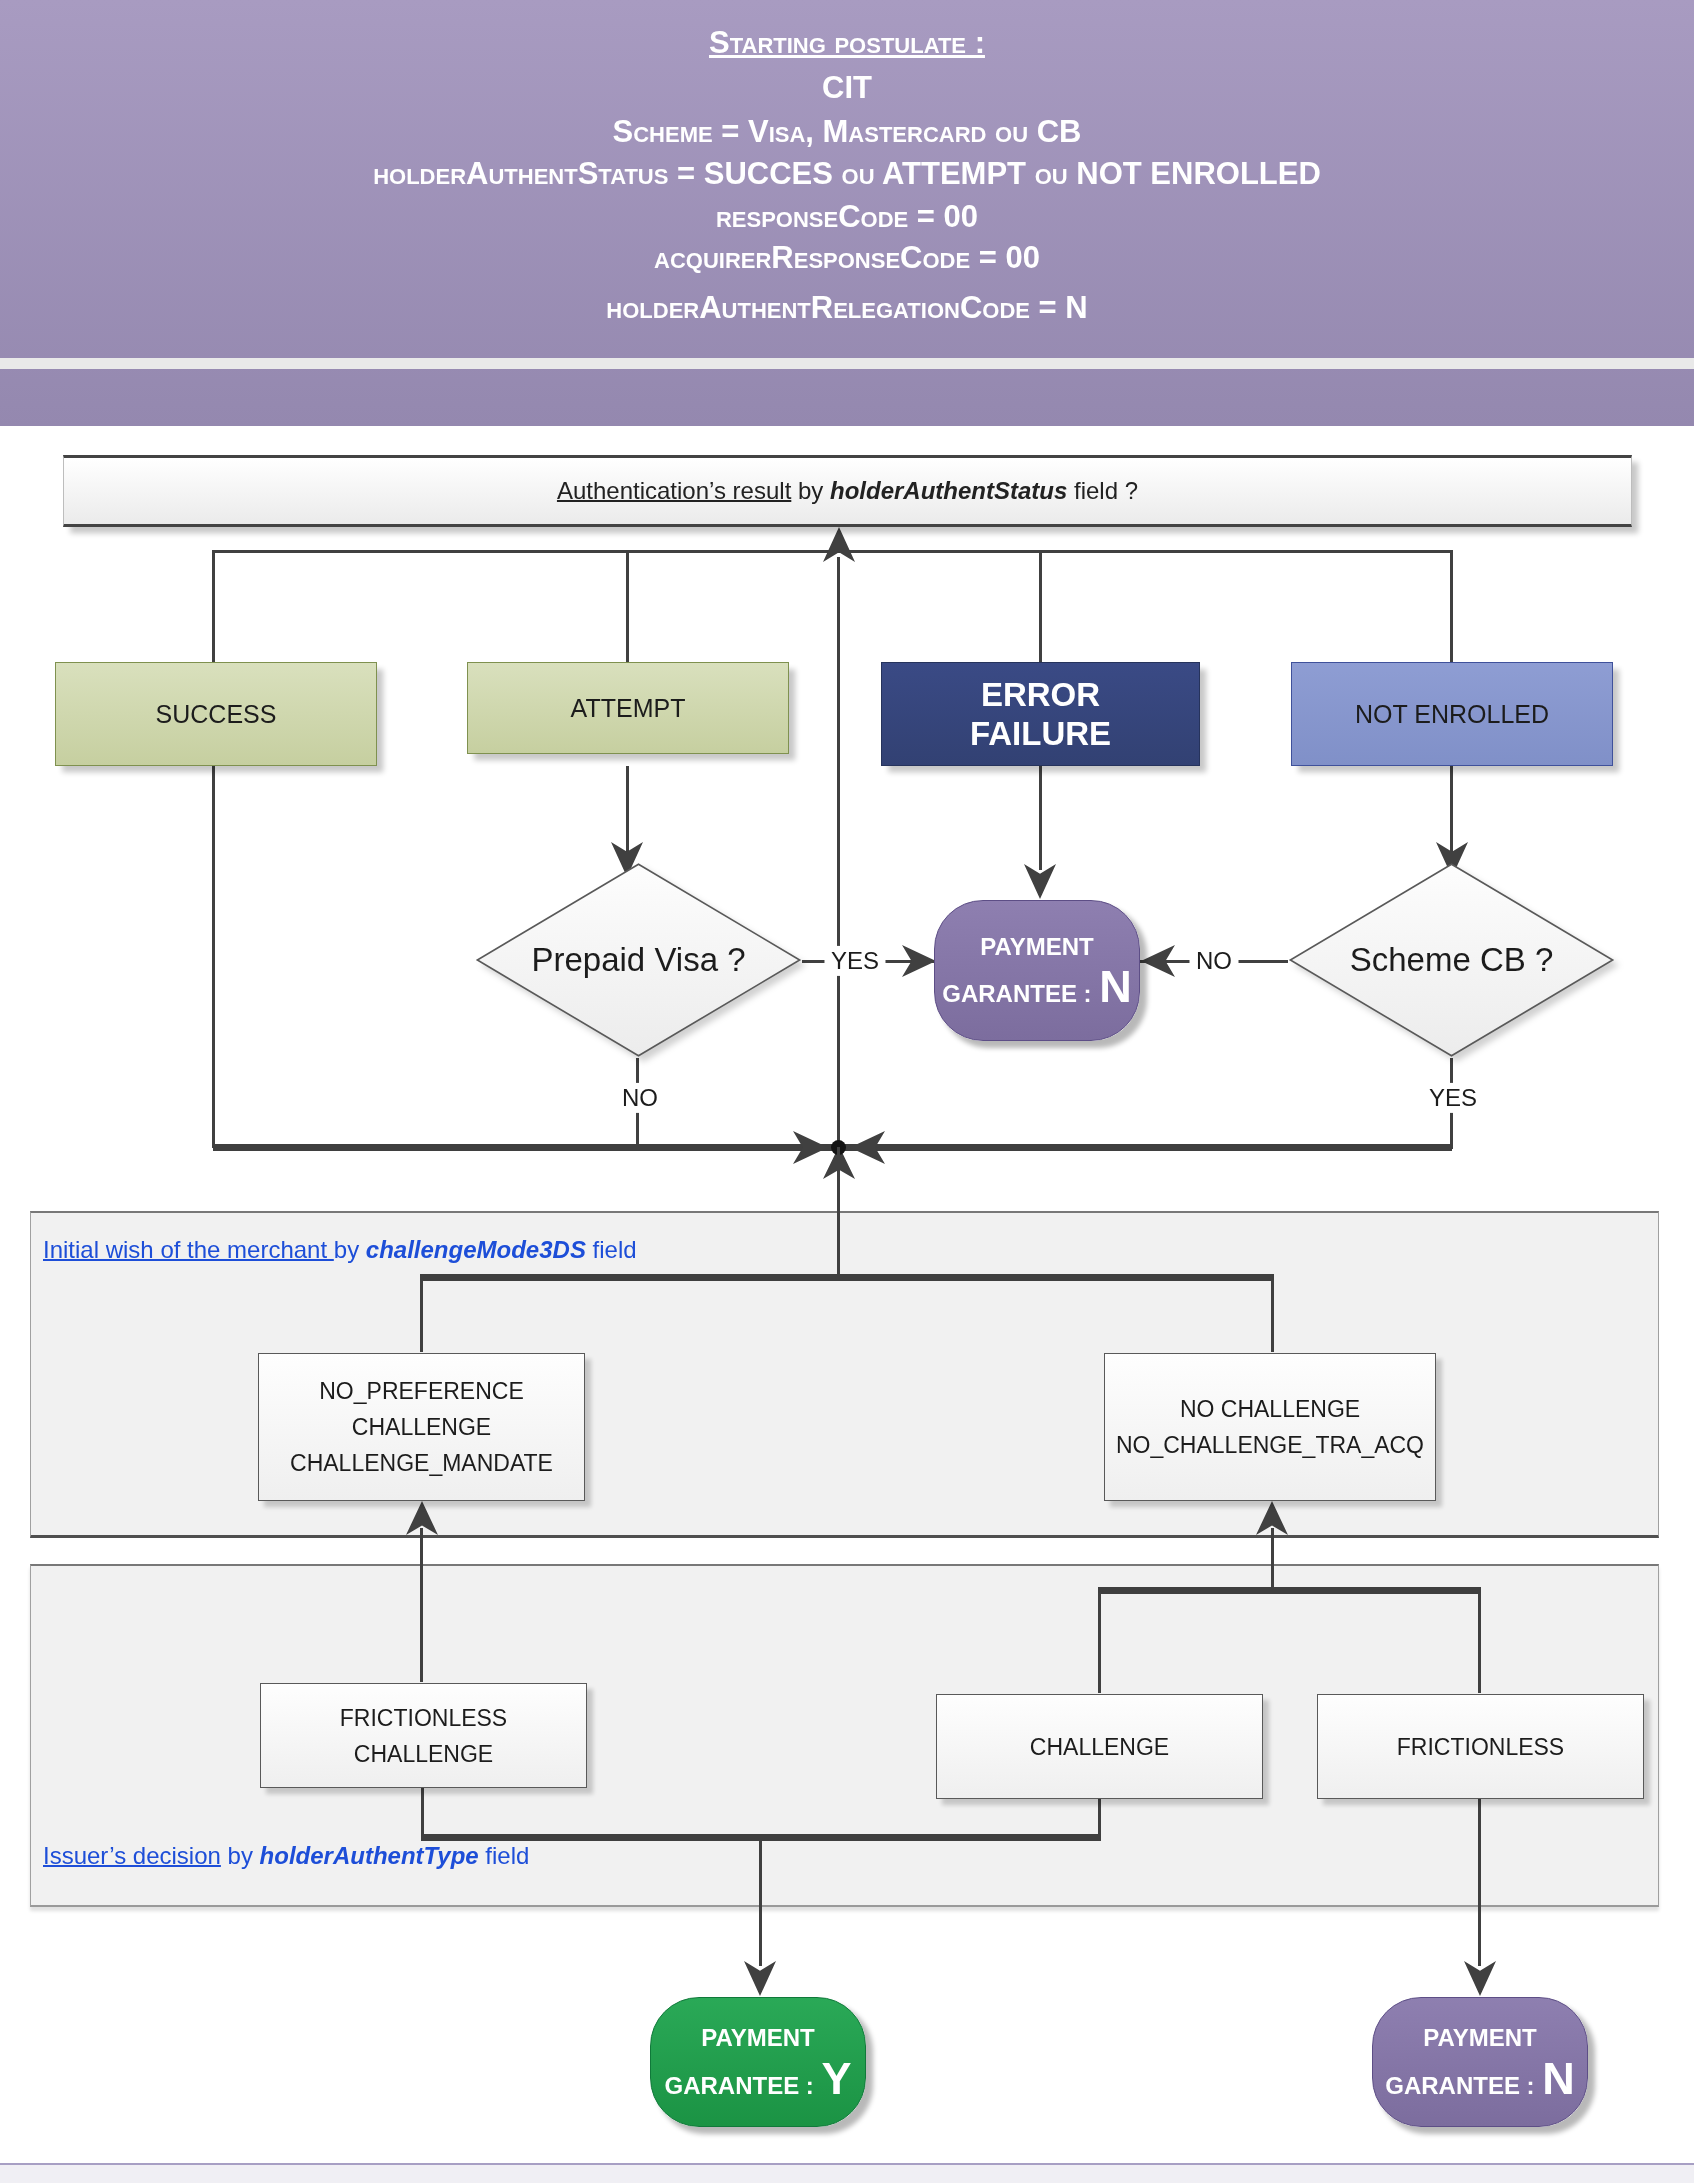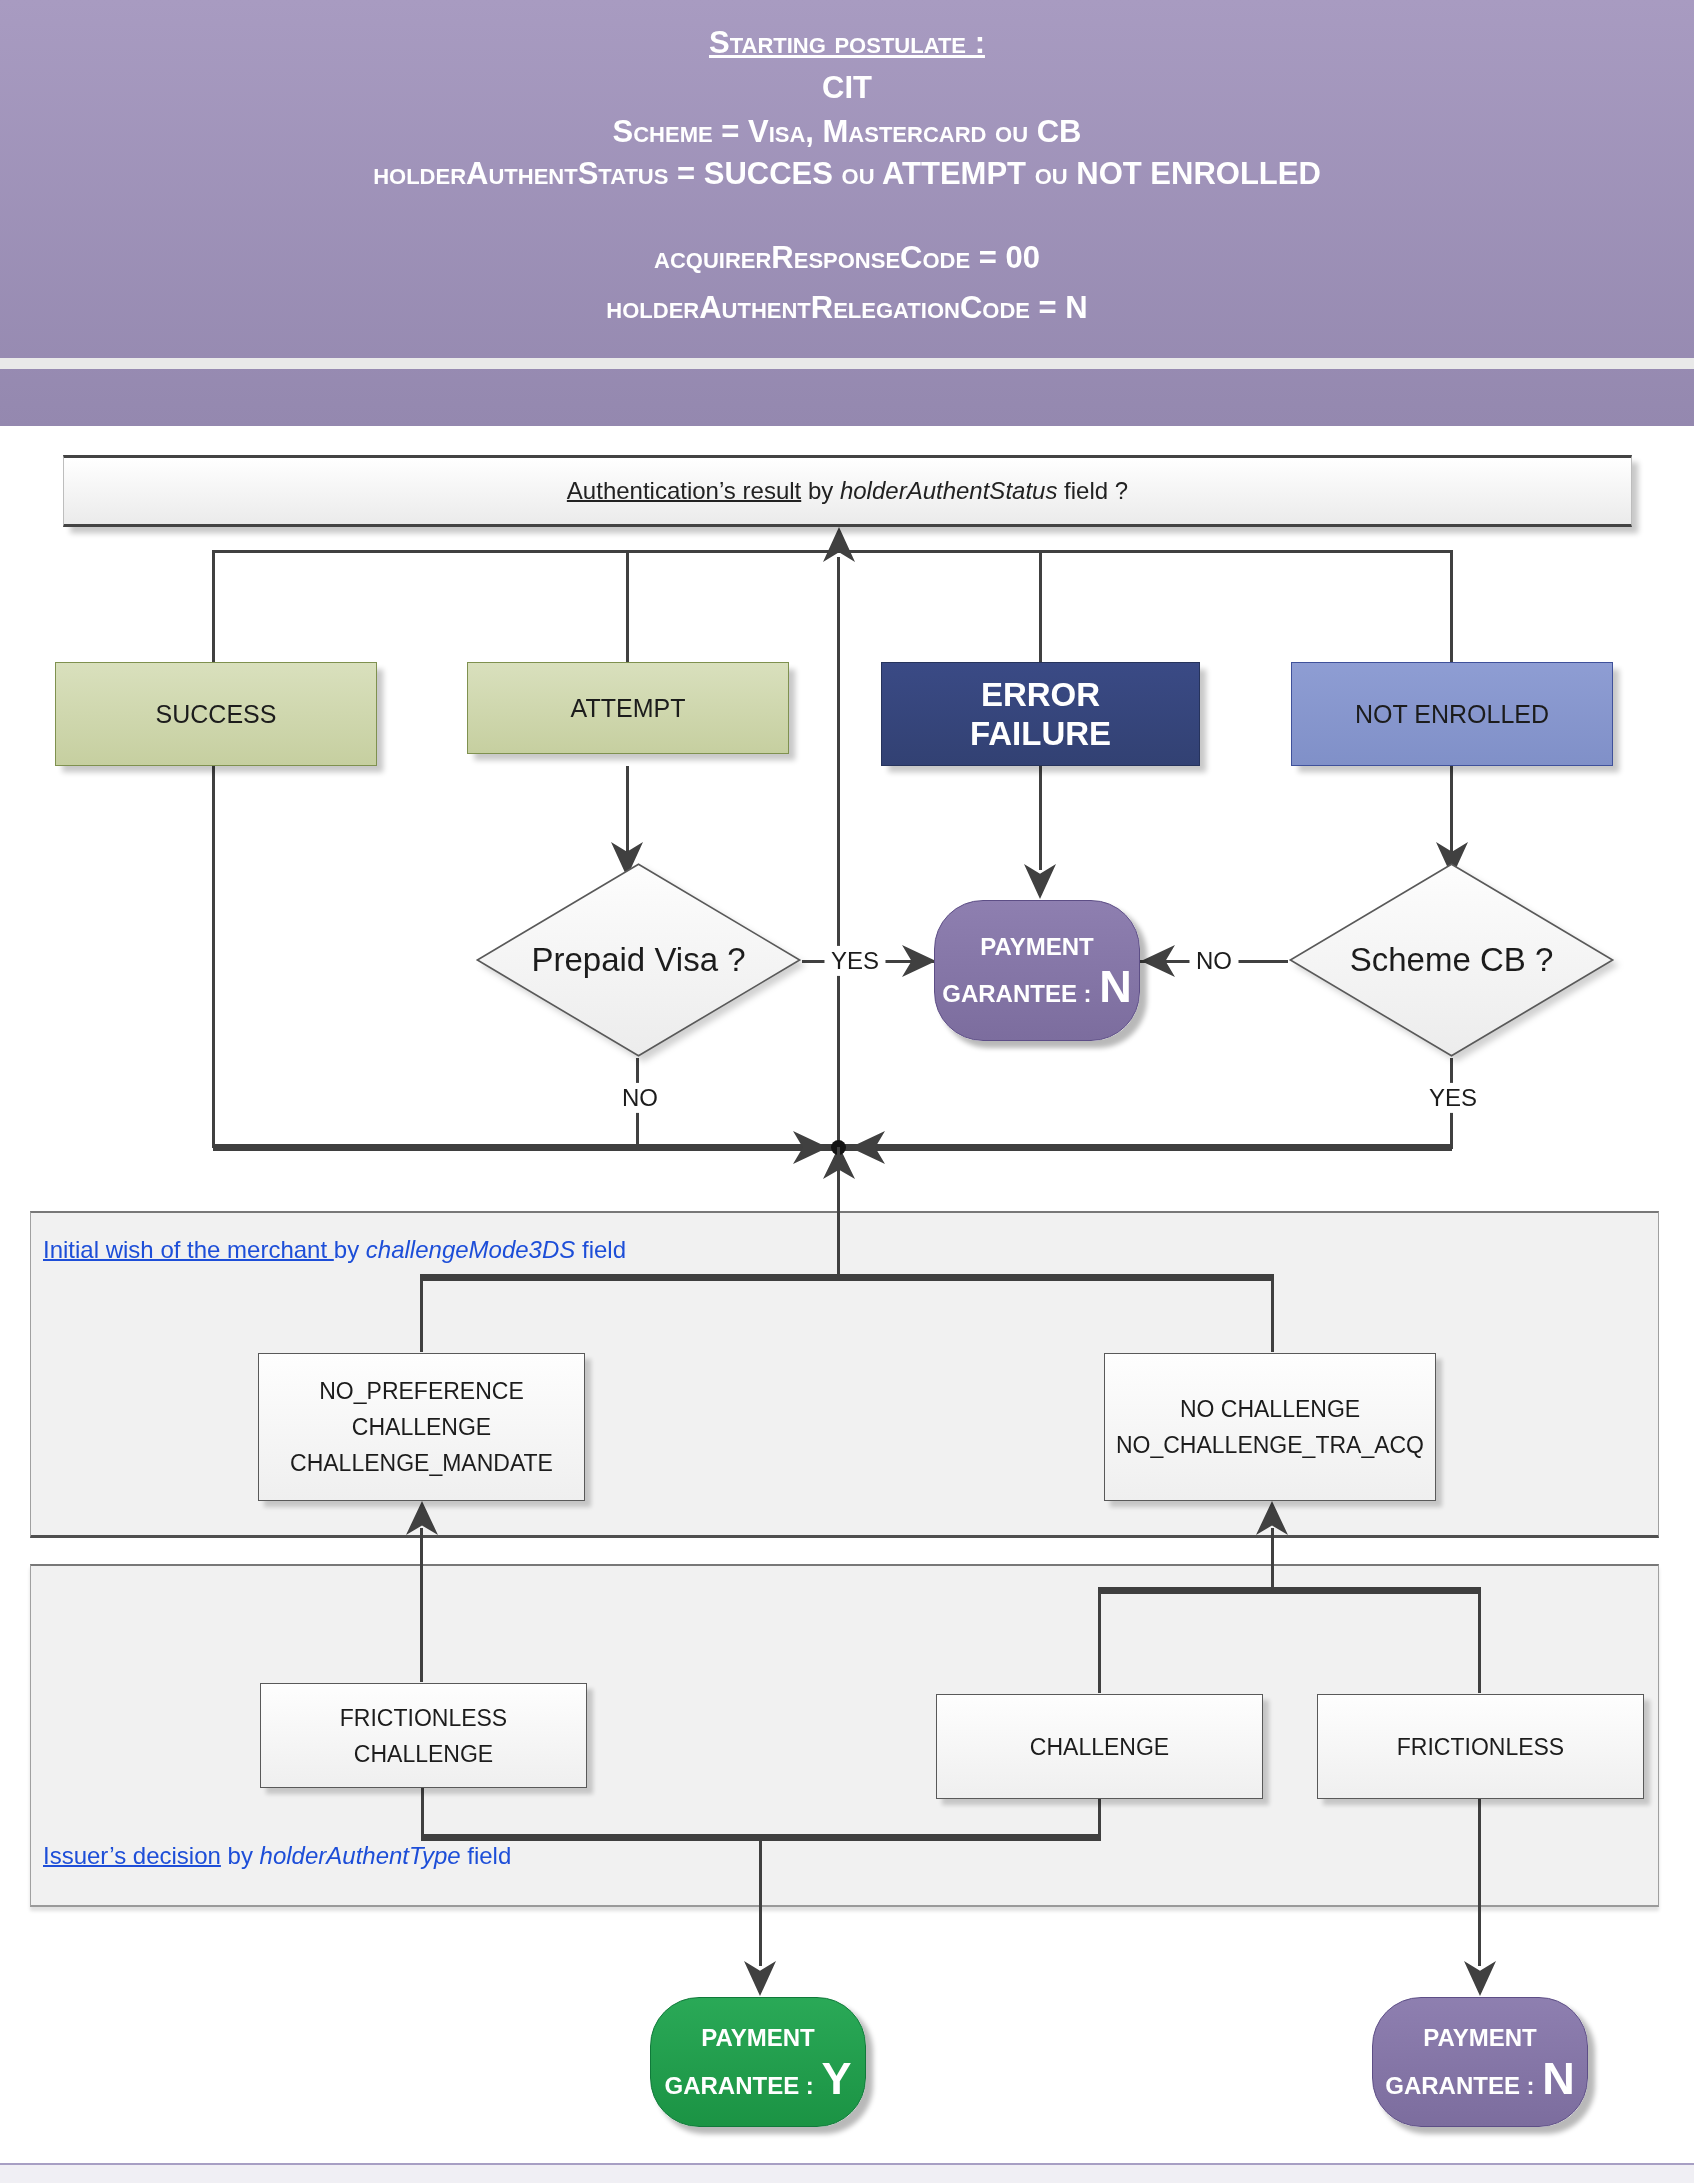--- a/index.html
+++ b/index.html
@@ -16,21 +16,21 @@
 
   
   .sec{position:absolute;left:30px;width:1629px;background:#f1f1f1;
        border:1.6px solid #a0a0a0;border-top:2.2px solid #787878;box-sizing:border-box;}
   .sec1{top:1211px;height:327px;border-bottom:3.3px solid #4f4f4f;}
   .sec2{top:1564px;height:343px;border-bottom:2.2px solid #9a9a9a;box-shadow:0 4.4px 3.3px rgba(0,0,0,.12);}
   .sec-label{position:absolute;font-size:24px;color:#1d4ed8;white-space:nowrap;}
   .sec1 .sec-label{left:12px;top:23px;}
   .sec2 .sec-label{left:12px;top:276px;}
   .u{text-decoration:underline;text-decoration-thickness:1.6px;}
-  .bi{font-weight:normal;font-style:italic;margin-top:40px;}
+  .bi{font-weight:bold;font-style:italic;margin-top:40px;}
 
   
   .ln{position:absolute;background:#404040;}
   .thickln{position:absolute;background:#3f3f3f;}
   .ah{position:absolute;background:#404040;}
   .ah-up{clip-path:polygon(50% 0,100% 100%,50% 72%,0 100%);}
   .ah-down{clip-path:polygon(0 0,50% 28%,100% 0,50% 100%);}
   .ah-right{clip-path:polygon(0 0,100% 50%,0 100%,28% 50%);}
   .ah-left{clip-path:polygon(100% 0,72% 50%,100% 100%,0 50%);}
   .dot{position:absolute;width:15.3px;height:15.3px;border-radius:50%;background:#141414;}
@@ -74,20 +74,21 @@
 </head>
 <body>
 
 <div class="page">
 
   <div class="header">
     <div class="hline-txt title" style="top:25px;">Starting postulate :</div>
     <div class="hline-txt" style="top:70px;">CIT</div>
     <div class="hline-txt" style="top:114px;">Scheme = Visa, Mastercard ou CB</div>
     <div class="hline-txt" style="top:156px;">holderAuthentStatus = SUCCES ou ATTEMPT ou  NOT ENROLLED</div>
+    <div class="hline-txt" style="top:199px;">responseCode = 00</div>
     <div class="hline-txt" style="top:240px;">acquirerResponseCode = 00</div>
     <div class="hline-txt" style="top:290px;">holderAuthentRelegationCode = N</div>
   </div>
   <div class="under-header-strip"></div>
 
   <div class="sec sec1">
     <div class="sec-label">
       <span class="u">Initial wish of the merchant </span><span>by </span><span class="bi">challengeMode3DS</span><span> field</span>
     </div>
   </div>

